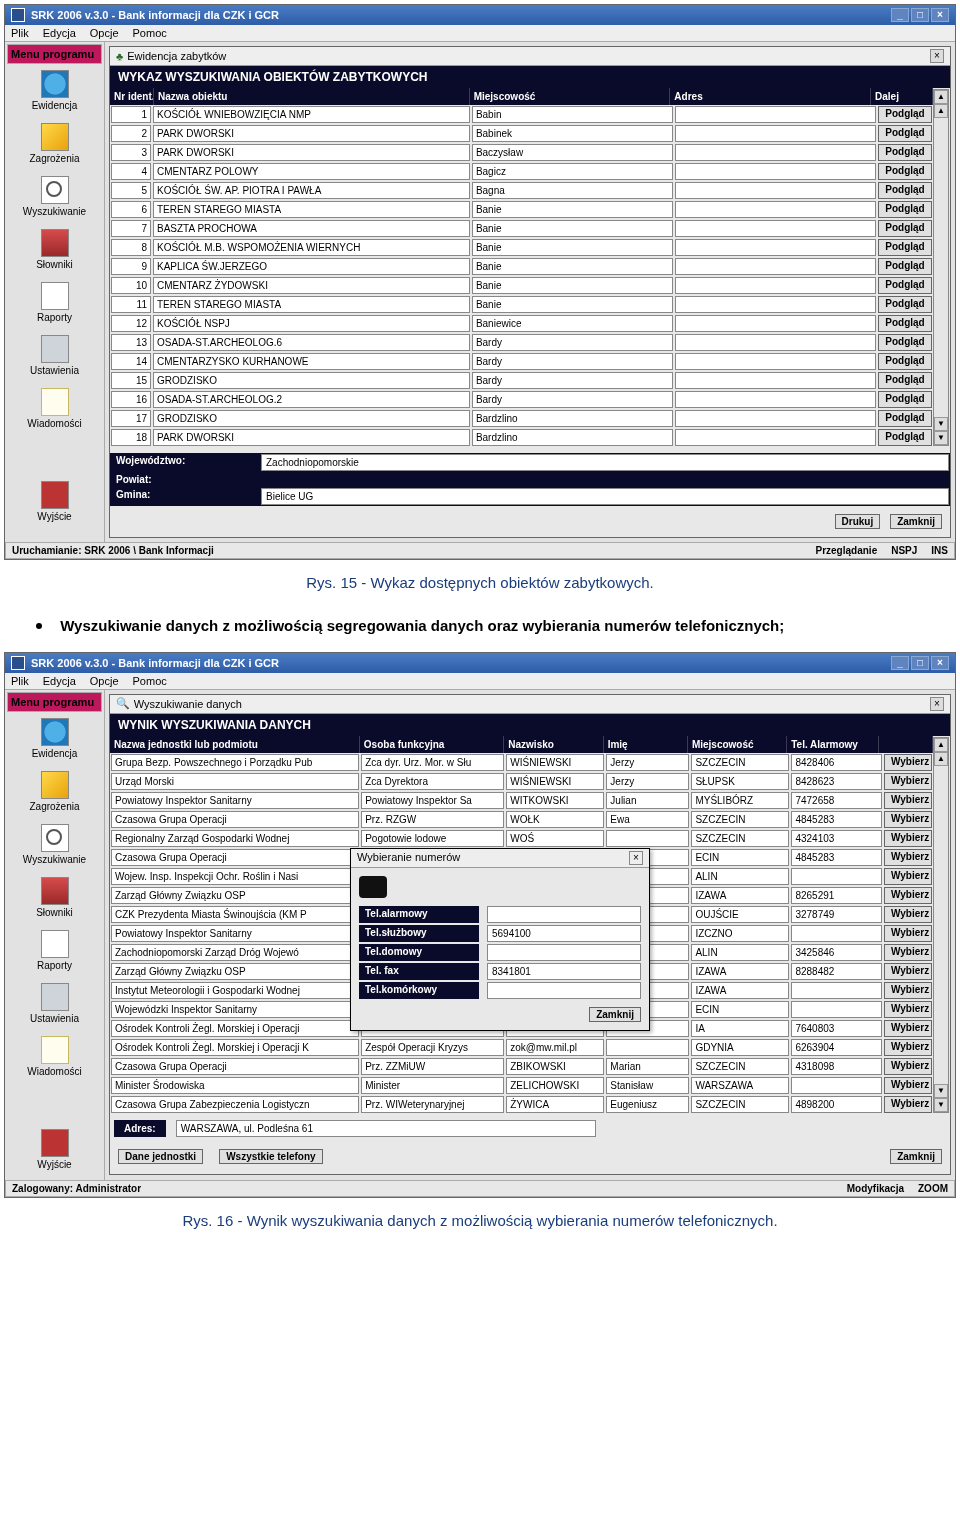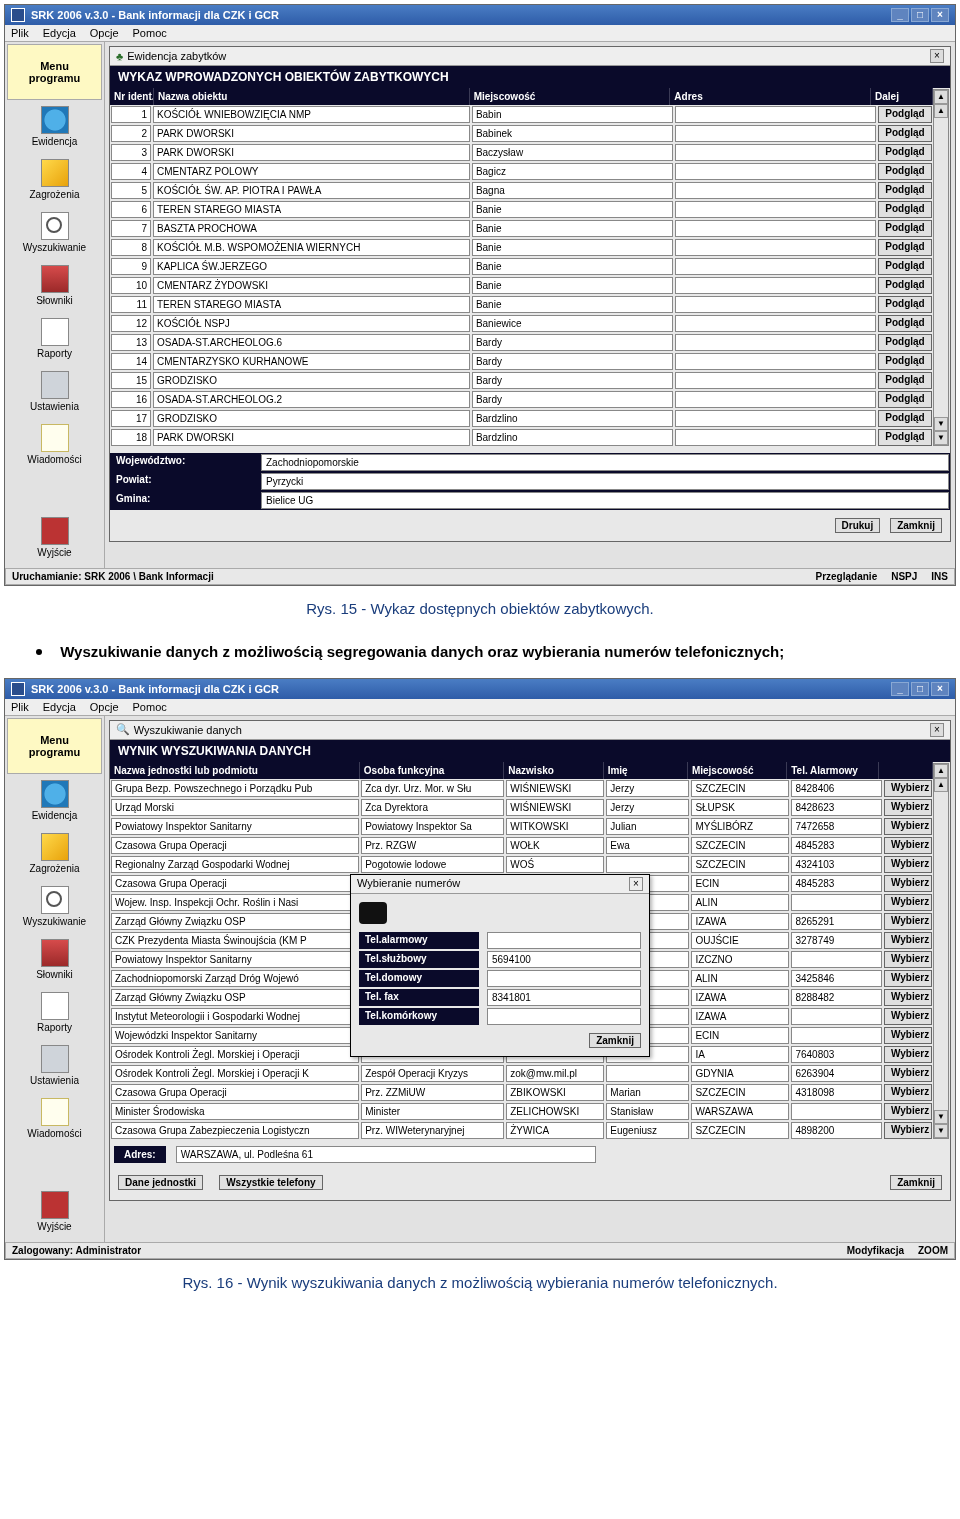--- a/index.html
+++ b/index.html
@@ -6,21 +6,21 @@
   body { margin: 0; font-family: Verdana, Arial, sans-serif; font-size: 11px; background: #fff; color: #000; }
   .page { width: 960px; margin: 0 auto; }
   .app-window { border: 1px solid #666; background: #e8e8e8; margin: 4px 4px 12px 4px; }
   .titlebar { background: linear-gradient(to bottom,#4a7dc4,#2e5ca8); display:flex; align-items:center; padding:3px 6px; color:#fff; font-weight:bold; font-size:11px;}
   .titlebar .icon { width:14px;height:14px;background:#2a4d8c;margin-right:6px;border:1px solid #fff; }
   .titlebar .ctrls { margin-left:auto; display:flex; gap:2px;}
   .titlebar .ctrls span{ width:18px;height:14px;background:#5f84bf;border:1px solid #89a8d4; display:inline-block;color:#fff;text-align:center;line-height:12px;font-size:10px;}
   .menubar { background:#eee; border-bottom:1px solid #aaa; padding:2px 6px; font-size:11px; display:flex; gap:14px;}
   .workarea { display:flex; background:#e2e2e2; }
   .sidebar { width:100px; background:#e2e2e2; border-right:1px solid #aaa; padding:2px 2px 4px;}
-  .sidebar-head { background:#fef9c3;border:1px solid #aaa; font-size:11px;font-weight:bold;text-align:center;padding:15px;}
+  .sidebar-head { background:#be185d;border:1px solid #aaa; font-size:11px;font-weight:bold;padding:3px;}
   .side-item { text-align:center; padding:6px 2px; font-size:10px;}
   .side-item .ico { width:28px;height:28px;margin:0 auto 2px;display:block;border:1px solid #888;background:#fff; position:relative;}
   .ico.world{background:radial-gradient(circle,#4fb0e8 55%,#2078b8 60%);}
   .ico.warn{background:linear-gradient(135deg,#ffd94a,#e8a20b);}
   .ico.search{background:#fff;}
   .ico.search:after{content:"";position:absolute;width:12px;height:12px;border:2px solid #555;border-radius:50%;left:4px;top:4px;}
   .ico.book{background:linear-gradient(#d64b4b,#9b2929);}
   .ico.report{background:#fff;}
   .ico.gears{background:#cfd4da;}
   .ico.mail{background:#fffeee;border:1px solid #c8b862;}
@@ -99,21 +99,21 @@
       <div style="height:40px"></div>
       <div class="side-item"><span class="ico exit"></span><span>Wyjście</span></div>
     </div>
     <div class="main">
       <div class="subwin">
         <div class="subhead">
           <span style="color:#2a6d2a;margin-right:4px">♣</span>
           <span>Ewidencja zabytków</span>
           <span class="x">×</span>
         </div>
-        <div class="blackbar">WYKAZ WPROWADZONYCH OBIEKTÓW ZABYTKOWYCH</div>
+        <div class="blackbar">WYKAZ WYSZUKIWANIA OBIEKTÓW ZABYTKOWYCH</div>
         <div style="display:flex;">
           <div style="flex:1">
             <div class="tablehead">
               <span style="width:44px">Nr ident.</span>
               <span style="flex:1.6">Nazwa obiektu</span>
               <span style="flex:1">Miejscowość</span>
               <span style="flex:1">Adres</span>
               <span style="width:62px">Dalej</span>
             </div>
             <div id="f1-rows">
@@ -254,21 +254,20 @@
           </div>
         </div>
         <div style="height:6px"></div>
         <div class="footer-labels">
           <div>
                 <span class="lbl">Województwo:</span>
                 <span class="val">Zachodniopomorskie</span>
               </div>
           <div>
                 <span class="lbl">Powiat:</span>
-                <span class="val">Pyrzycki</span>
               </div>
           <div>
                 <span class="lbl">Gmina:</span>
                 <span class="val">Bielice UG</span>
               </div>
         </div>
         <div class="bottom-btns">
           <button class="btn">Drukuj</button>
           <button class="btn">Zamknij</button>
         </div>

